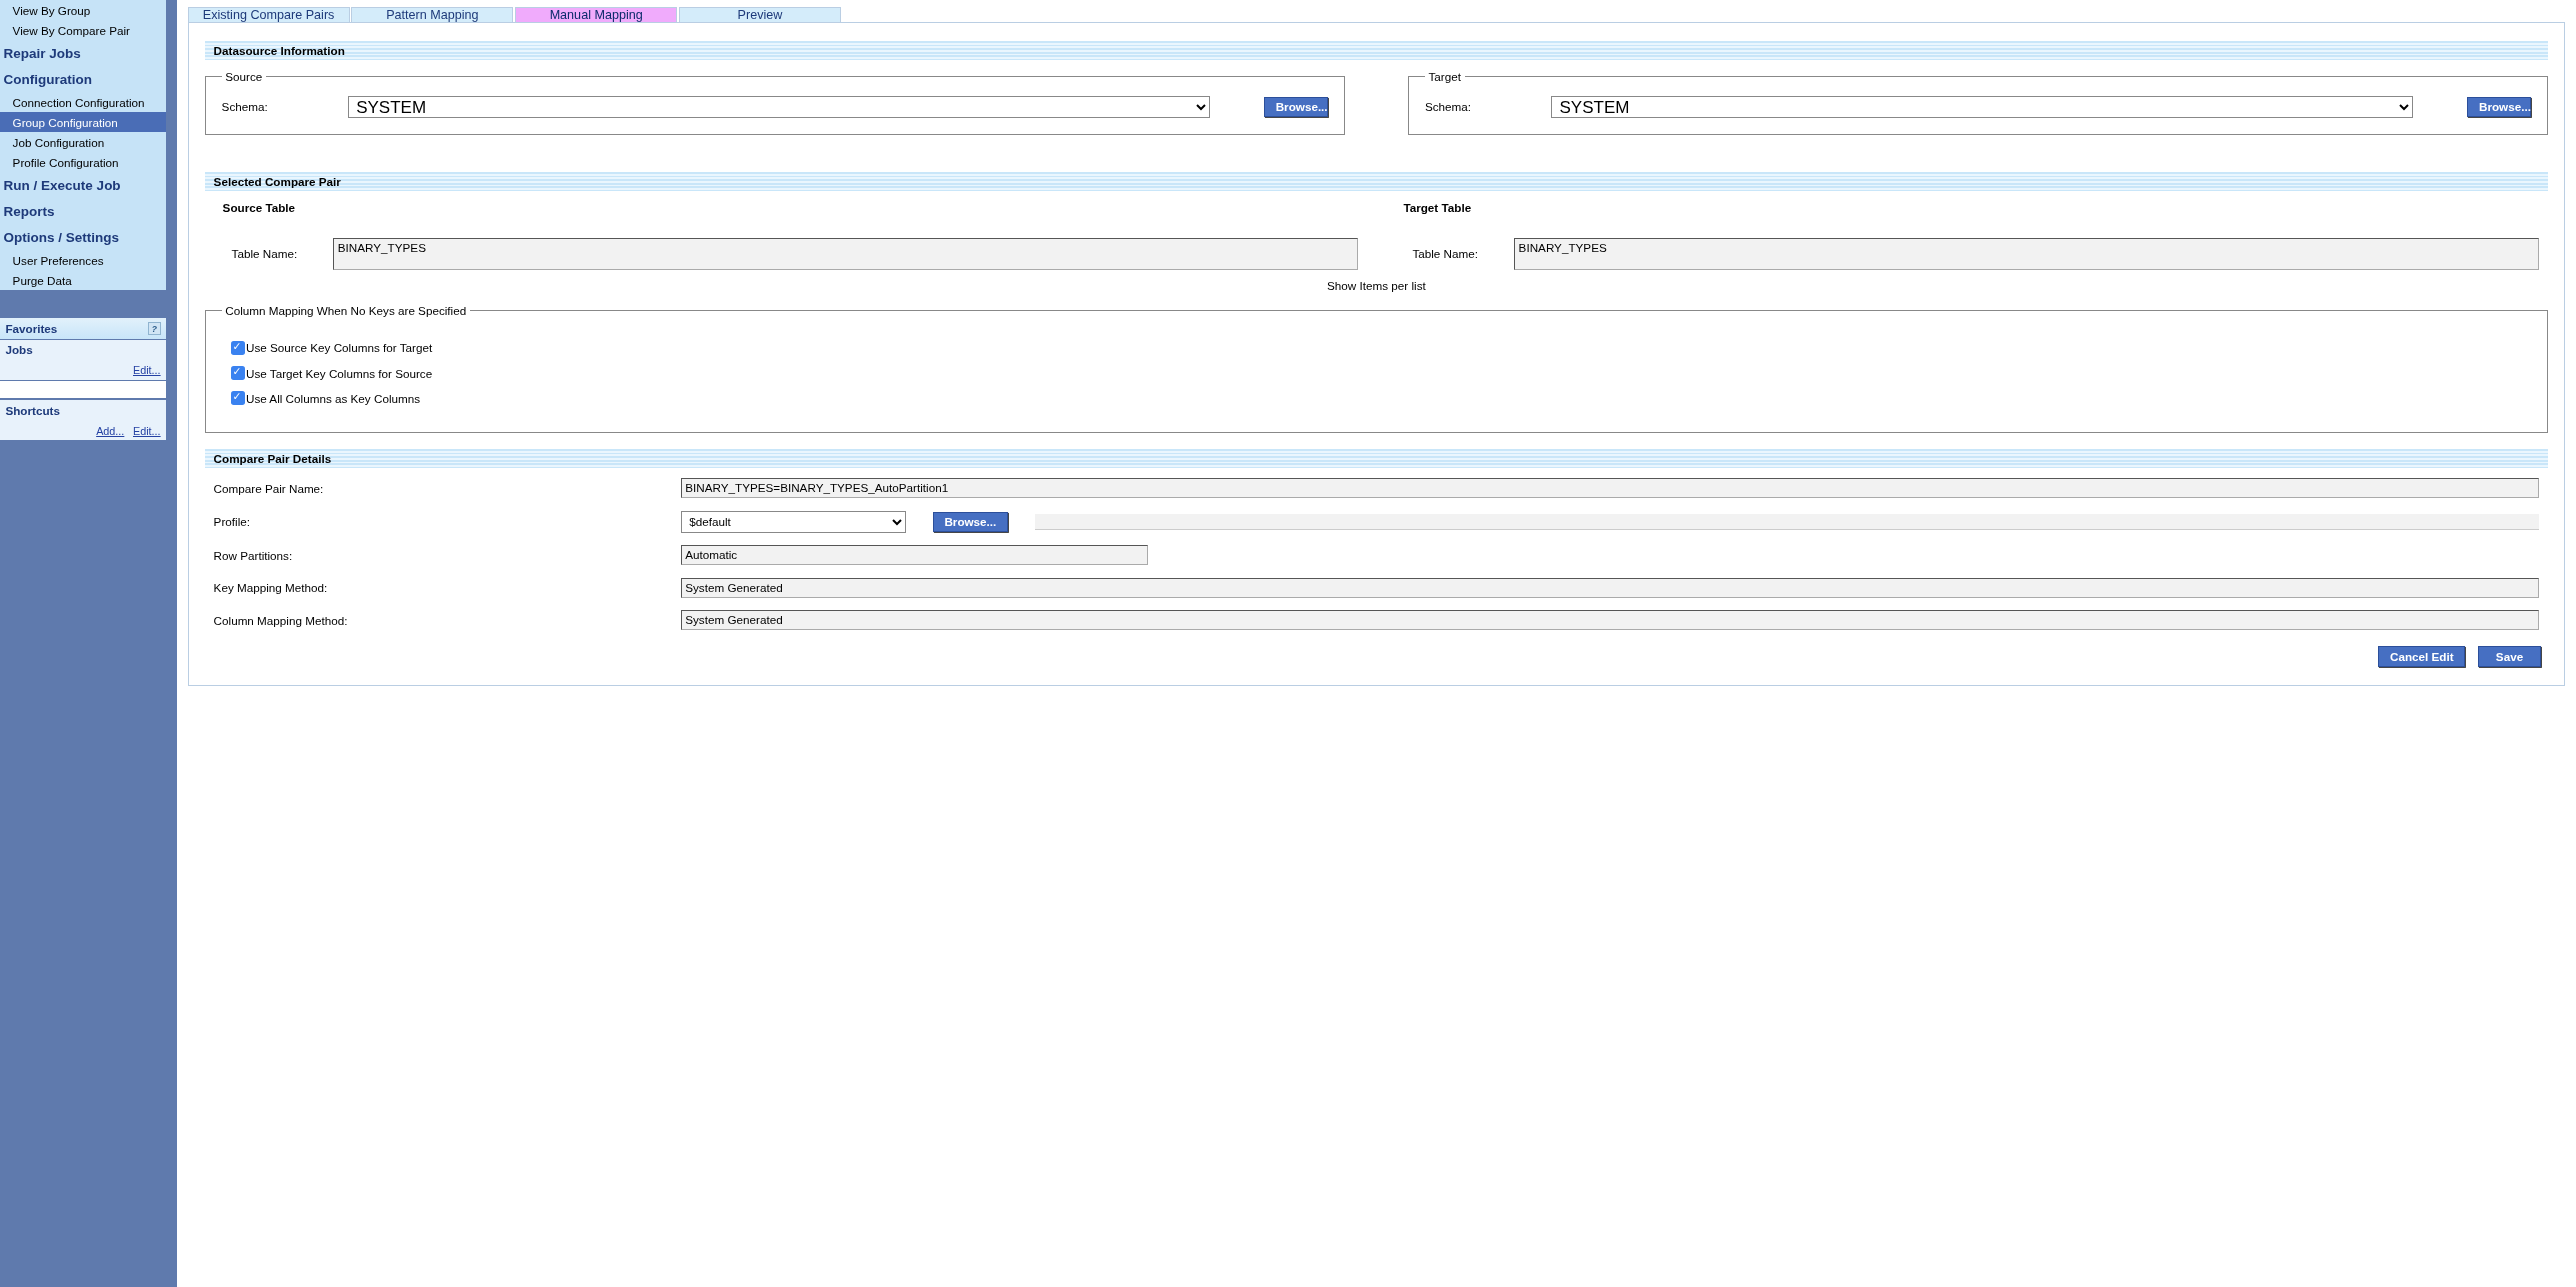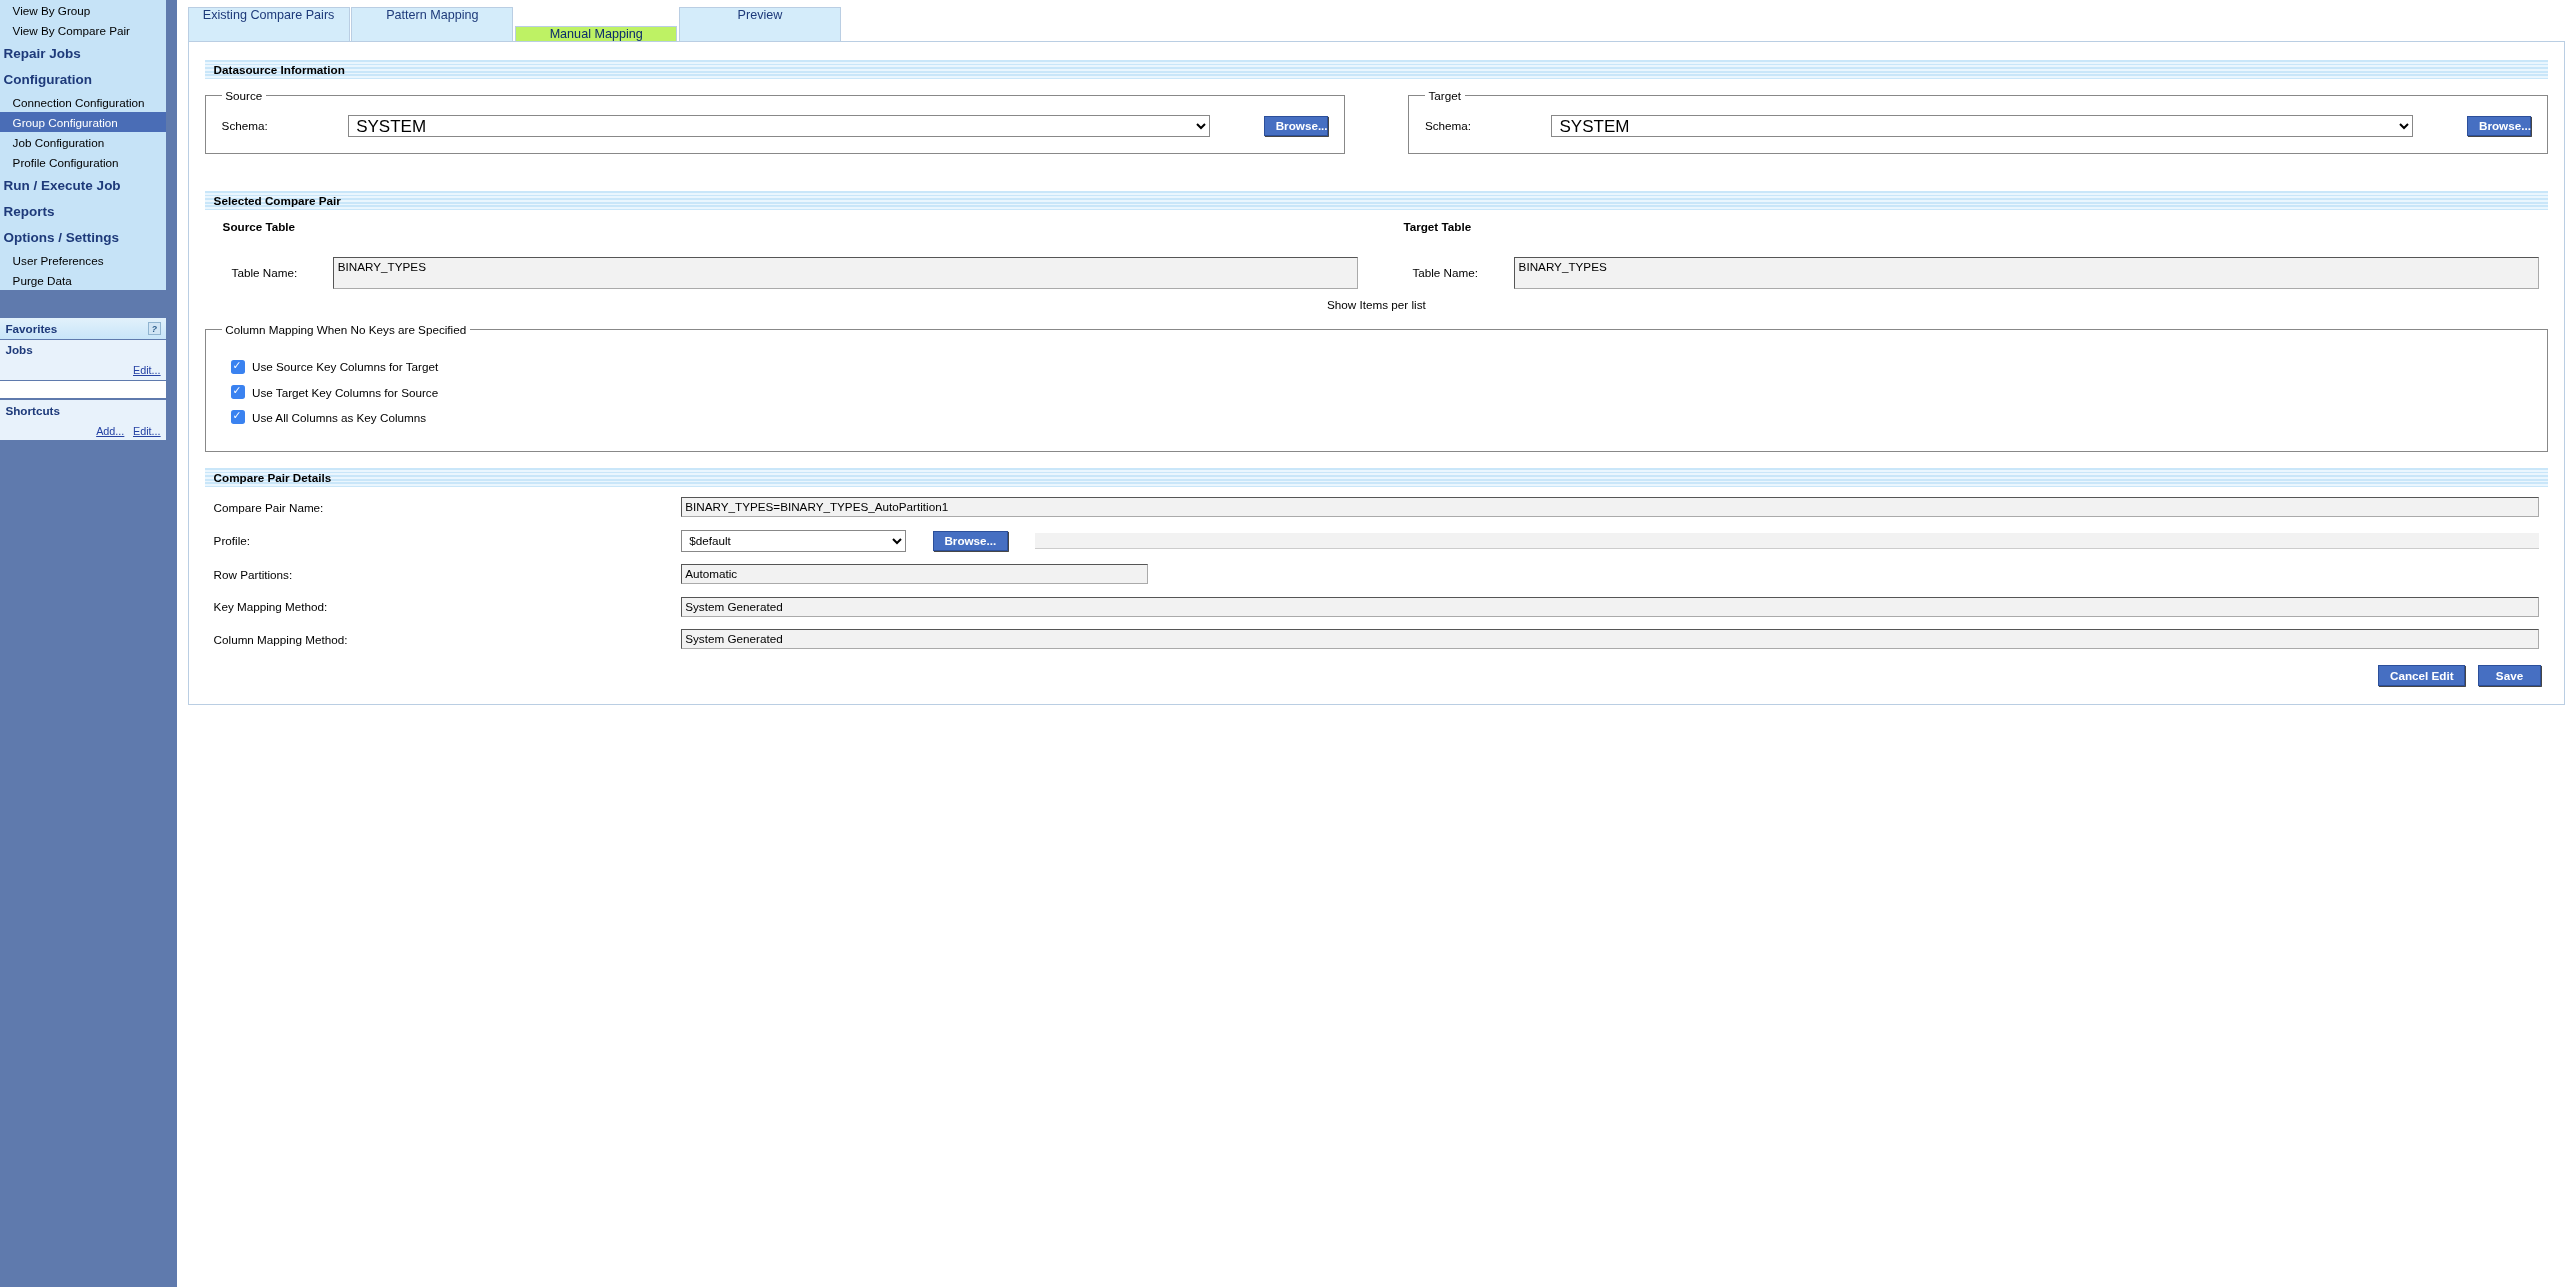--- a/index.html
+++ b/index.html
@@ -93,23 +93,22 @@
     padding: 0 0;
     width: 162px;
     text-align: center;
     border: 0.9px solid #bacee3;
     border-bottom: none;
     margin-right: 1.8px;
     cursor: pointer;
     font-size: 12.6px;
   }
   .tab.active {
-    background: #bef264;
+    background: #f0abfc;
     color: #0b2b6b;
-    margin-top: 19px;
   }
   .panel {
     border: 0.9px solid #bacee3;
     border-top: none;
     padding: 18px 16px;
   }
   .section-header {
     background: repeating-linear-gradient(
       to bottom,
       #c9e6f9 0, #c9e6f9 1.8px,
@@ -205,21 +204,21 @@
   .cbx:checked::after {
     content: "✓";
     color: #fff;
     font-size: 10.8px;
     position: absolute;
     left: 1.8px; top: -0.9px;
   }
   .cbx-row {
     display: flex;
     align-items: center;
-    gap: 7px;
+    gap: 1px;
     margin: 10.8px 0 10.8px 9px;
   }
   .details-grid {
     display: grid;
     grid-template-columns: 467px 1fr auto;
     row-gap: 12.6px;
     align-items: center;
     margin: 0 9px 16px 9px;
   }
   .details-grid .det-label { }

